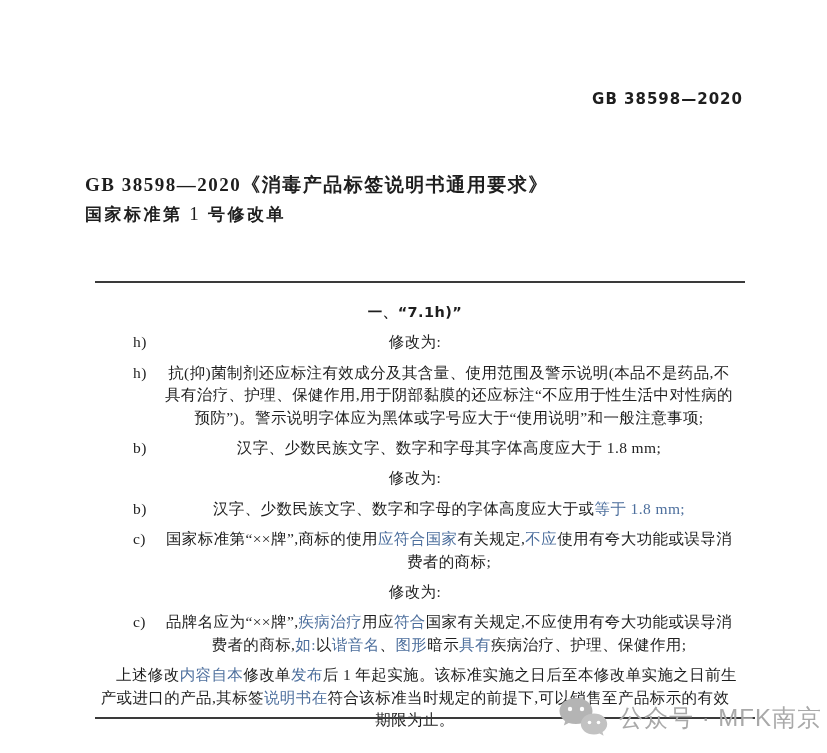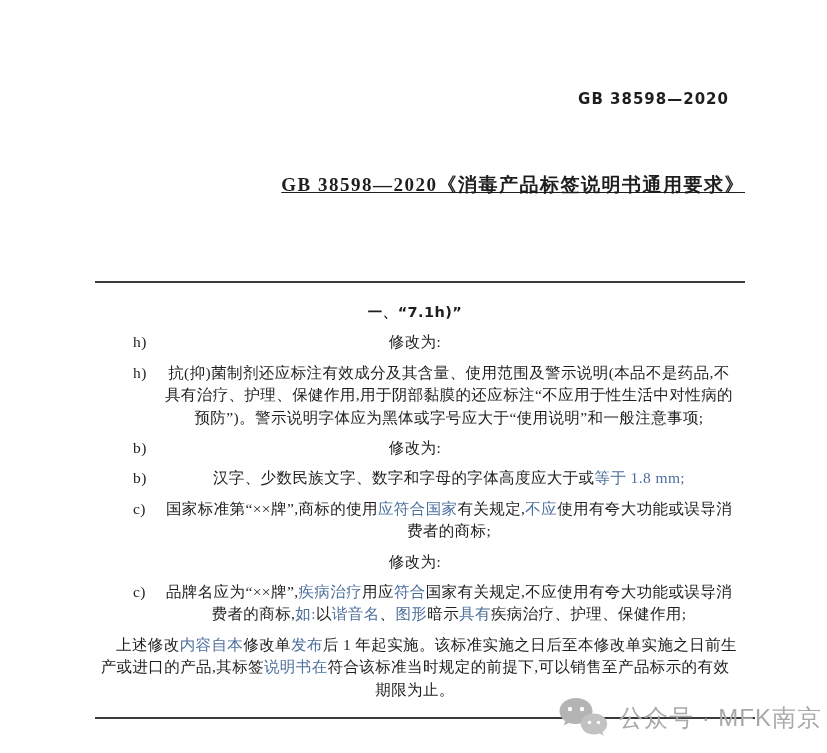--- a/index.html
+++ b/index.html
@@ -5,27 +5,27 @@
   html,body{margin:0;padding:0;}
   .page{
     position:relative;
     width:827px;height:753px;
     background:#ffffff;
     overflow:hidden;
     font-family:"Liberation Serif","DejaVu Serif",serif;
     color:var(--ink,#1e1e1e);
   }
   .header-code{
-    position:absolute;top:90px;right:98px;
+    position:absolute;top:90px;right:84px;
     font-family:"DejaVu Sans","Liberation Sans",sans-serif;
     font-weight:700;font-size:15px;letter-spacing:1px;
   }
   .title-block{
     position:absolute;left:85px;top:172px;width:660px;
-    text-align:right;font-weight:700;text-decoration:underline;
+    text-align:left;font-weight:700;
   }
   .title-line1{font-size:19px;letter-spacing:1.5px;line-height:26px;}
   .title-line2{font-size:17px;letter-spacing:2.5px;line-height:26px;margin-top:3px;}
   .title-num{font-family:"Liberation Serif",serif;font-weight:400;font-size:19px;}
   .content{
     position:absolute;left:85px;top:281px;width:660px;
     font-size:15.5px;line-height:22.4px;letter-spacing:0.4px;
   }
   .top-rule{margin-left:10px;border-top:2.5px solid var(--rule,#3a3a3a);height:0;}
   .body-text{padding-top:10px;}
@@ -54,30 +54,31 @@
 </style>
 </head>
 <body>
 
 <div class="page">
 
   <div class="header-code">GB 38598—2020</div>
 
   <div class="title-block">
     <div class="title-line1">GB 38598—2020《消毒产品标签说明书通用要求》</div>
+    <div class="title-line2"><span>国家标准第 </span><span class="title-num">1</span><span> 号修改单</span></div>
   </div>
 
   <div class="content">
     <div class="top-rule"></div>
     <div class="body-text">
         <p class="sec">一、“7.1h)”</p>
         <p class="item"><span class="marker">h)</span></p>
         <p class="mod">修改为:</p>
         <p class="item"><span class="marker">h)</span><span>抗(抑)菌制剂还应标注有效成分及其含量、使用范围及警示说明(本品不是药品,不具有治疗、护理、保健作用,用于阴部黏膜的还应标注“不应用于性生活中对性病的预防”)。警示说明字体应为黑体或字号应大于“使用说明”和一般注意事项;</span></p>
-        <p class="item"><span class="marker">b)</span></p>
+        <p class="item"><span class="marker">b)</span><span>汉字、少数民族文字、数字和字母其字体高度应大于 1.8 mm;</span></p>
         <p class="mod">修改为:</p>
         <p class="item"><span class="marker">b)</span><span>汉字、少数民族文字、数字和字母的字体高度应大于或</span><span class="blue">等于 1.8 mm;</span></p>
         <p class="item"><span class="marker">c)</span><span>国家标准第“××牌”,商标的使用</span><span class="blue">应符合国家</span><span>有关规定,</span><span class="blue">不应</span><span>使用有夸大功能或误导消费者的商标;</span></p>
         <p class="mod">修改为:</p>
         <p class="item"><span class="marker">c)</span><span>品牌名应为“××牌”,</span><span class="blue">疾病治疗</span><span>用应</span><span class="blue">符合</span><span>国家有关规定,不应使用有夸大功能或误导消费者的商标,</span><span class="blue">如:</span><span>以</span><span class="blue">谐音名</span><span>、</span><span class="blue">图形</span><span>暗示</span><span class="blue">具有</span><span>疾病治疗、护理、保健作用;</span></p>
         <p class="final"><span>上述修改</span><span class="blue">内容自本</span><span>修改单</span><span class="blue">发布</span><span>后 1 年起实施。该标准实施之日后至本修改单实施之日前生产或进口的产品,其标签</span><span class="blue">说明书在</span><span>符合该标准当时规定的前提下,可以销售至产品标示的有效期限为止。</span></p>
       </div>
   </div>
 
   <div class="bottom-rule"></div>

